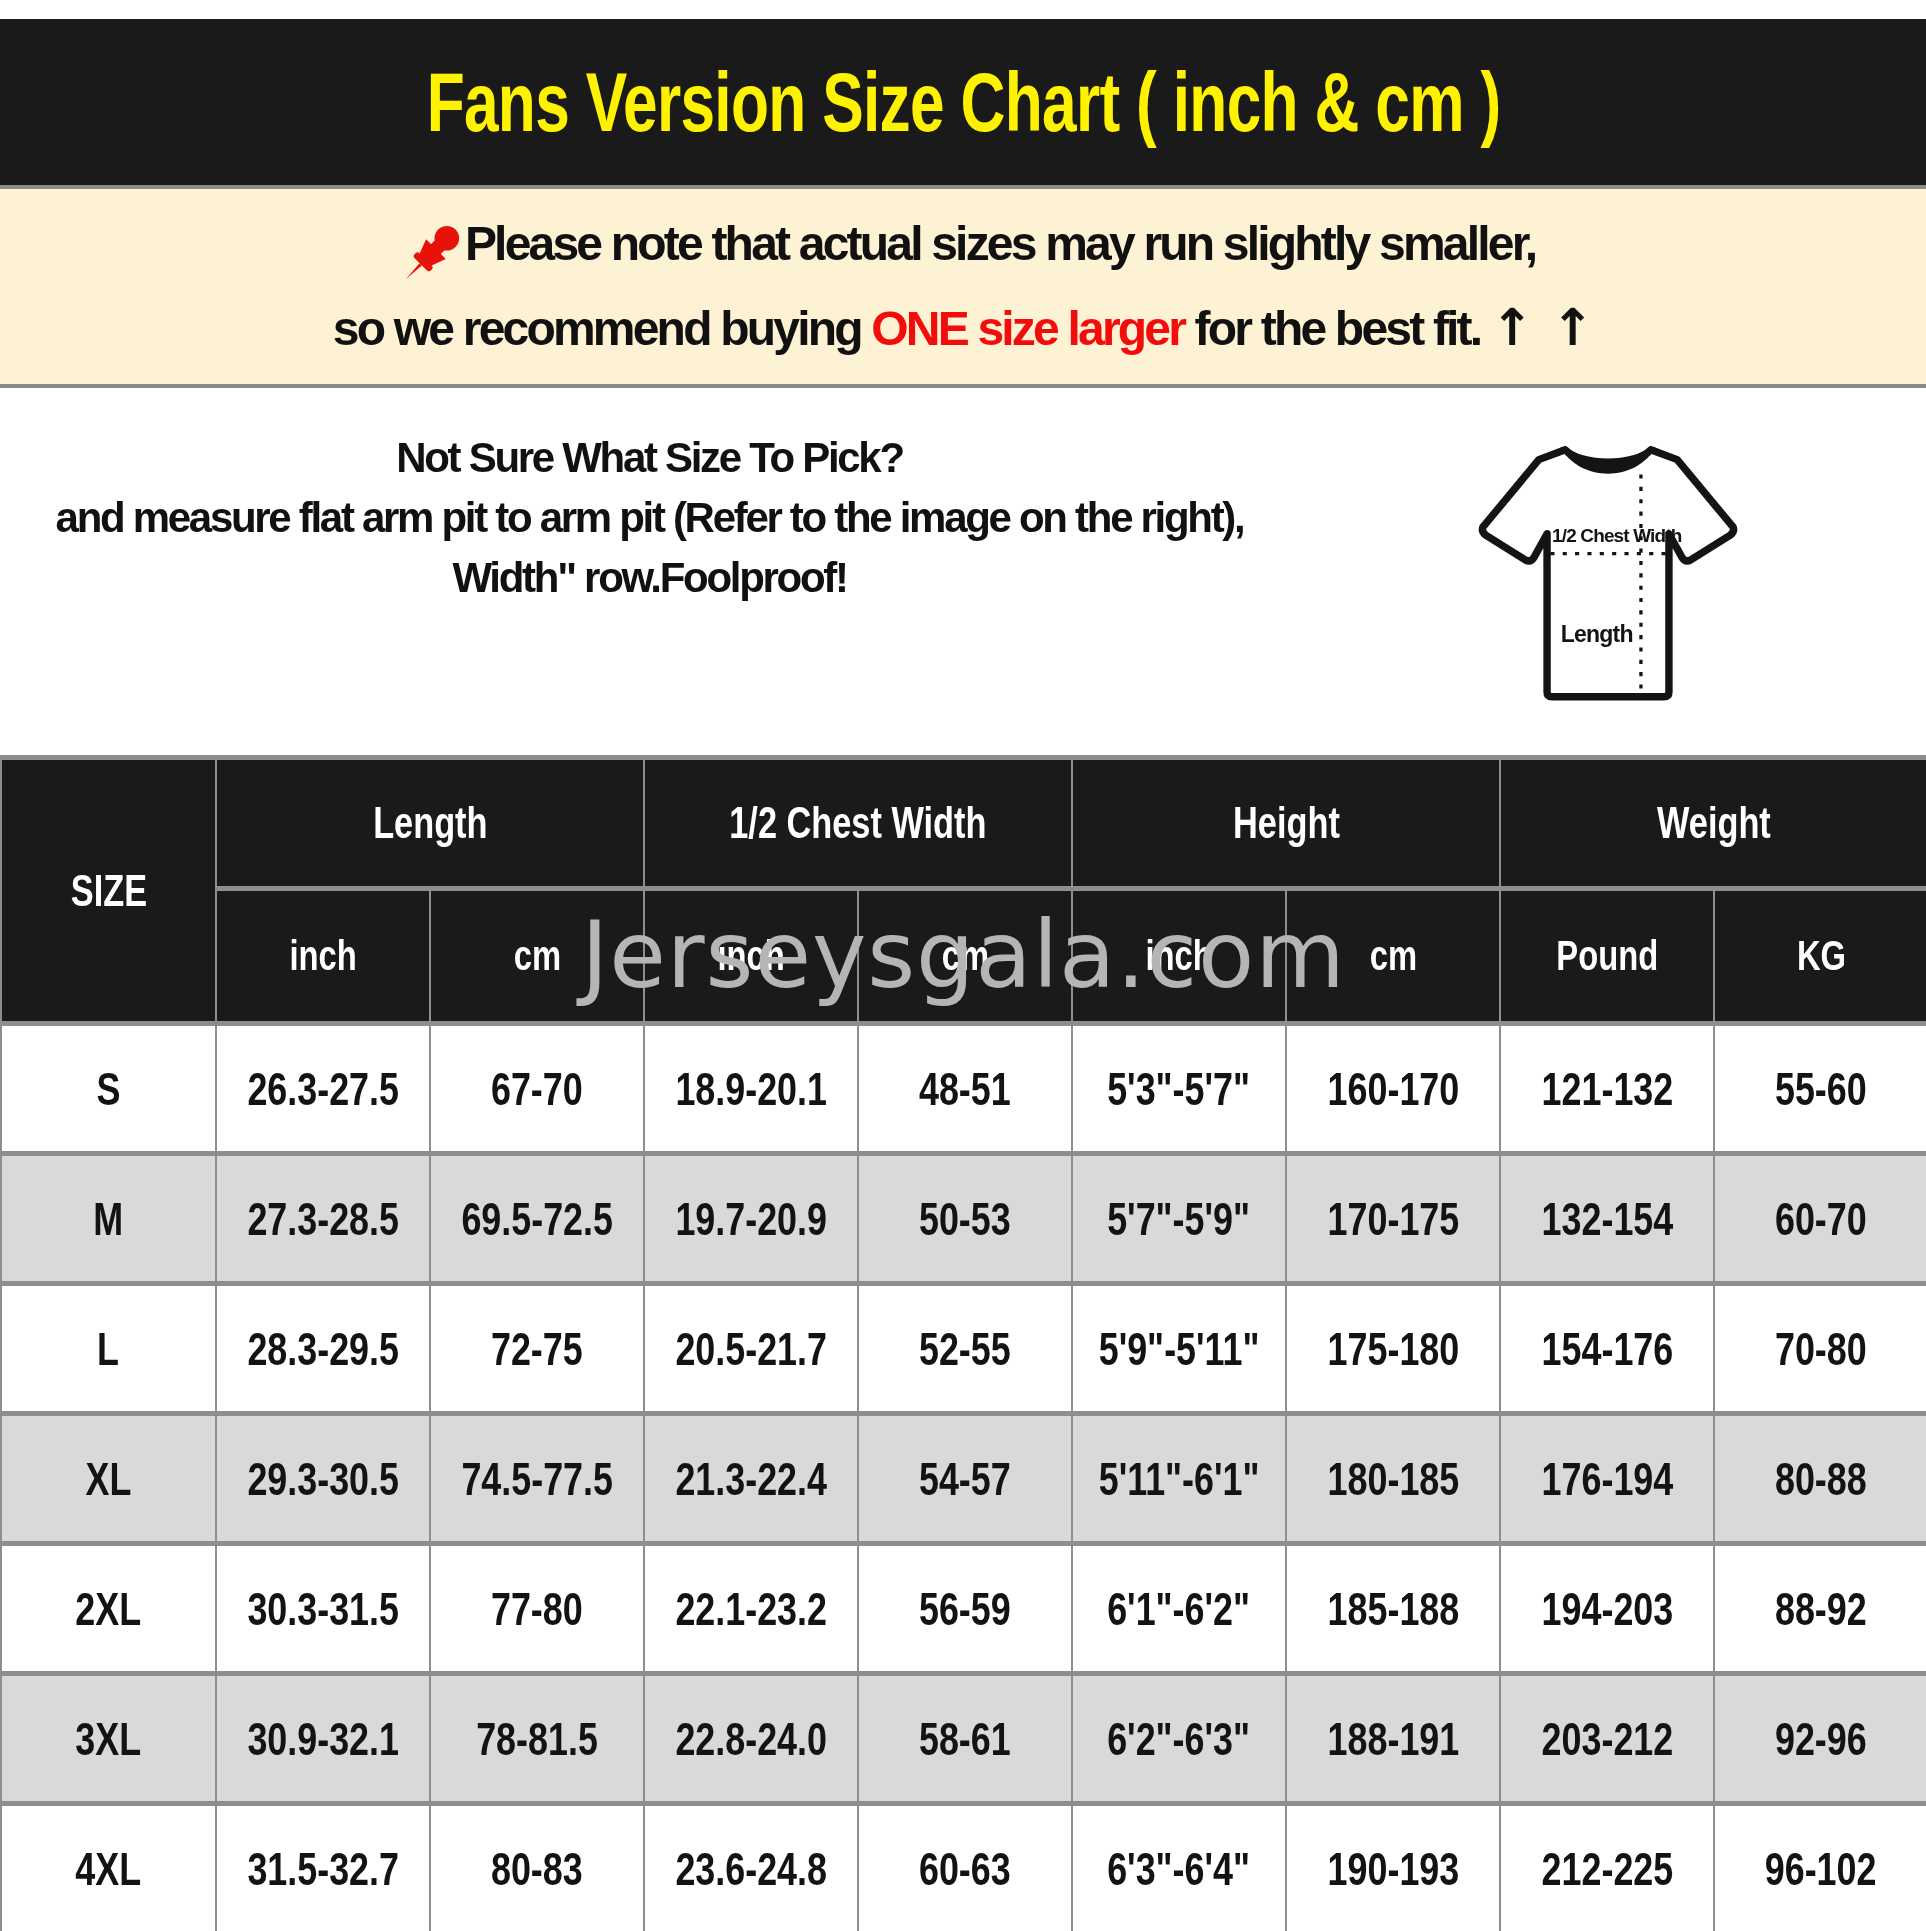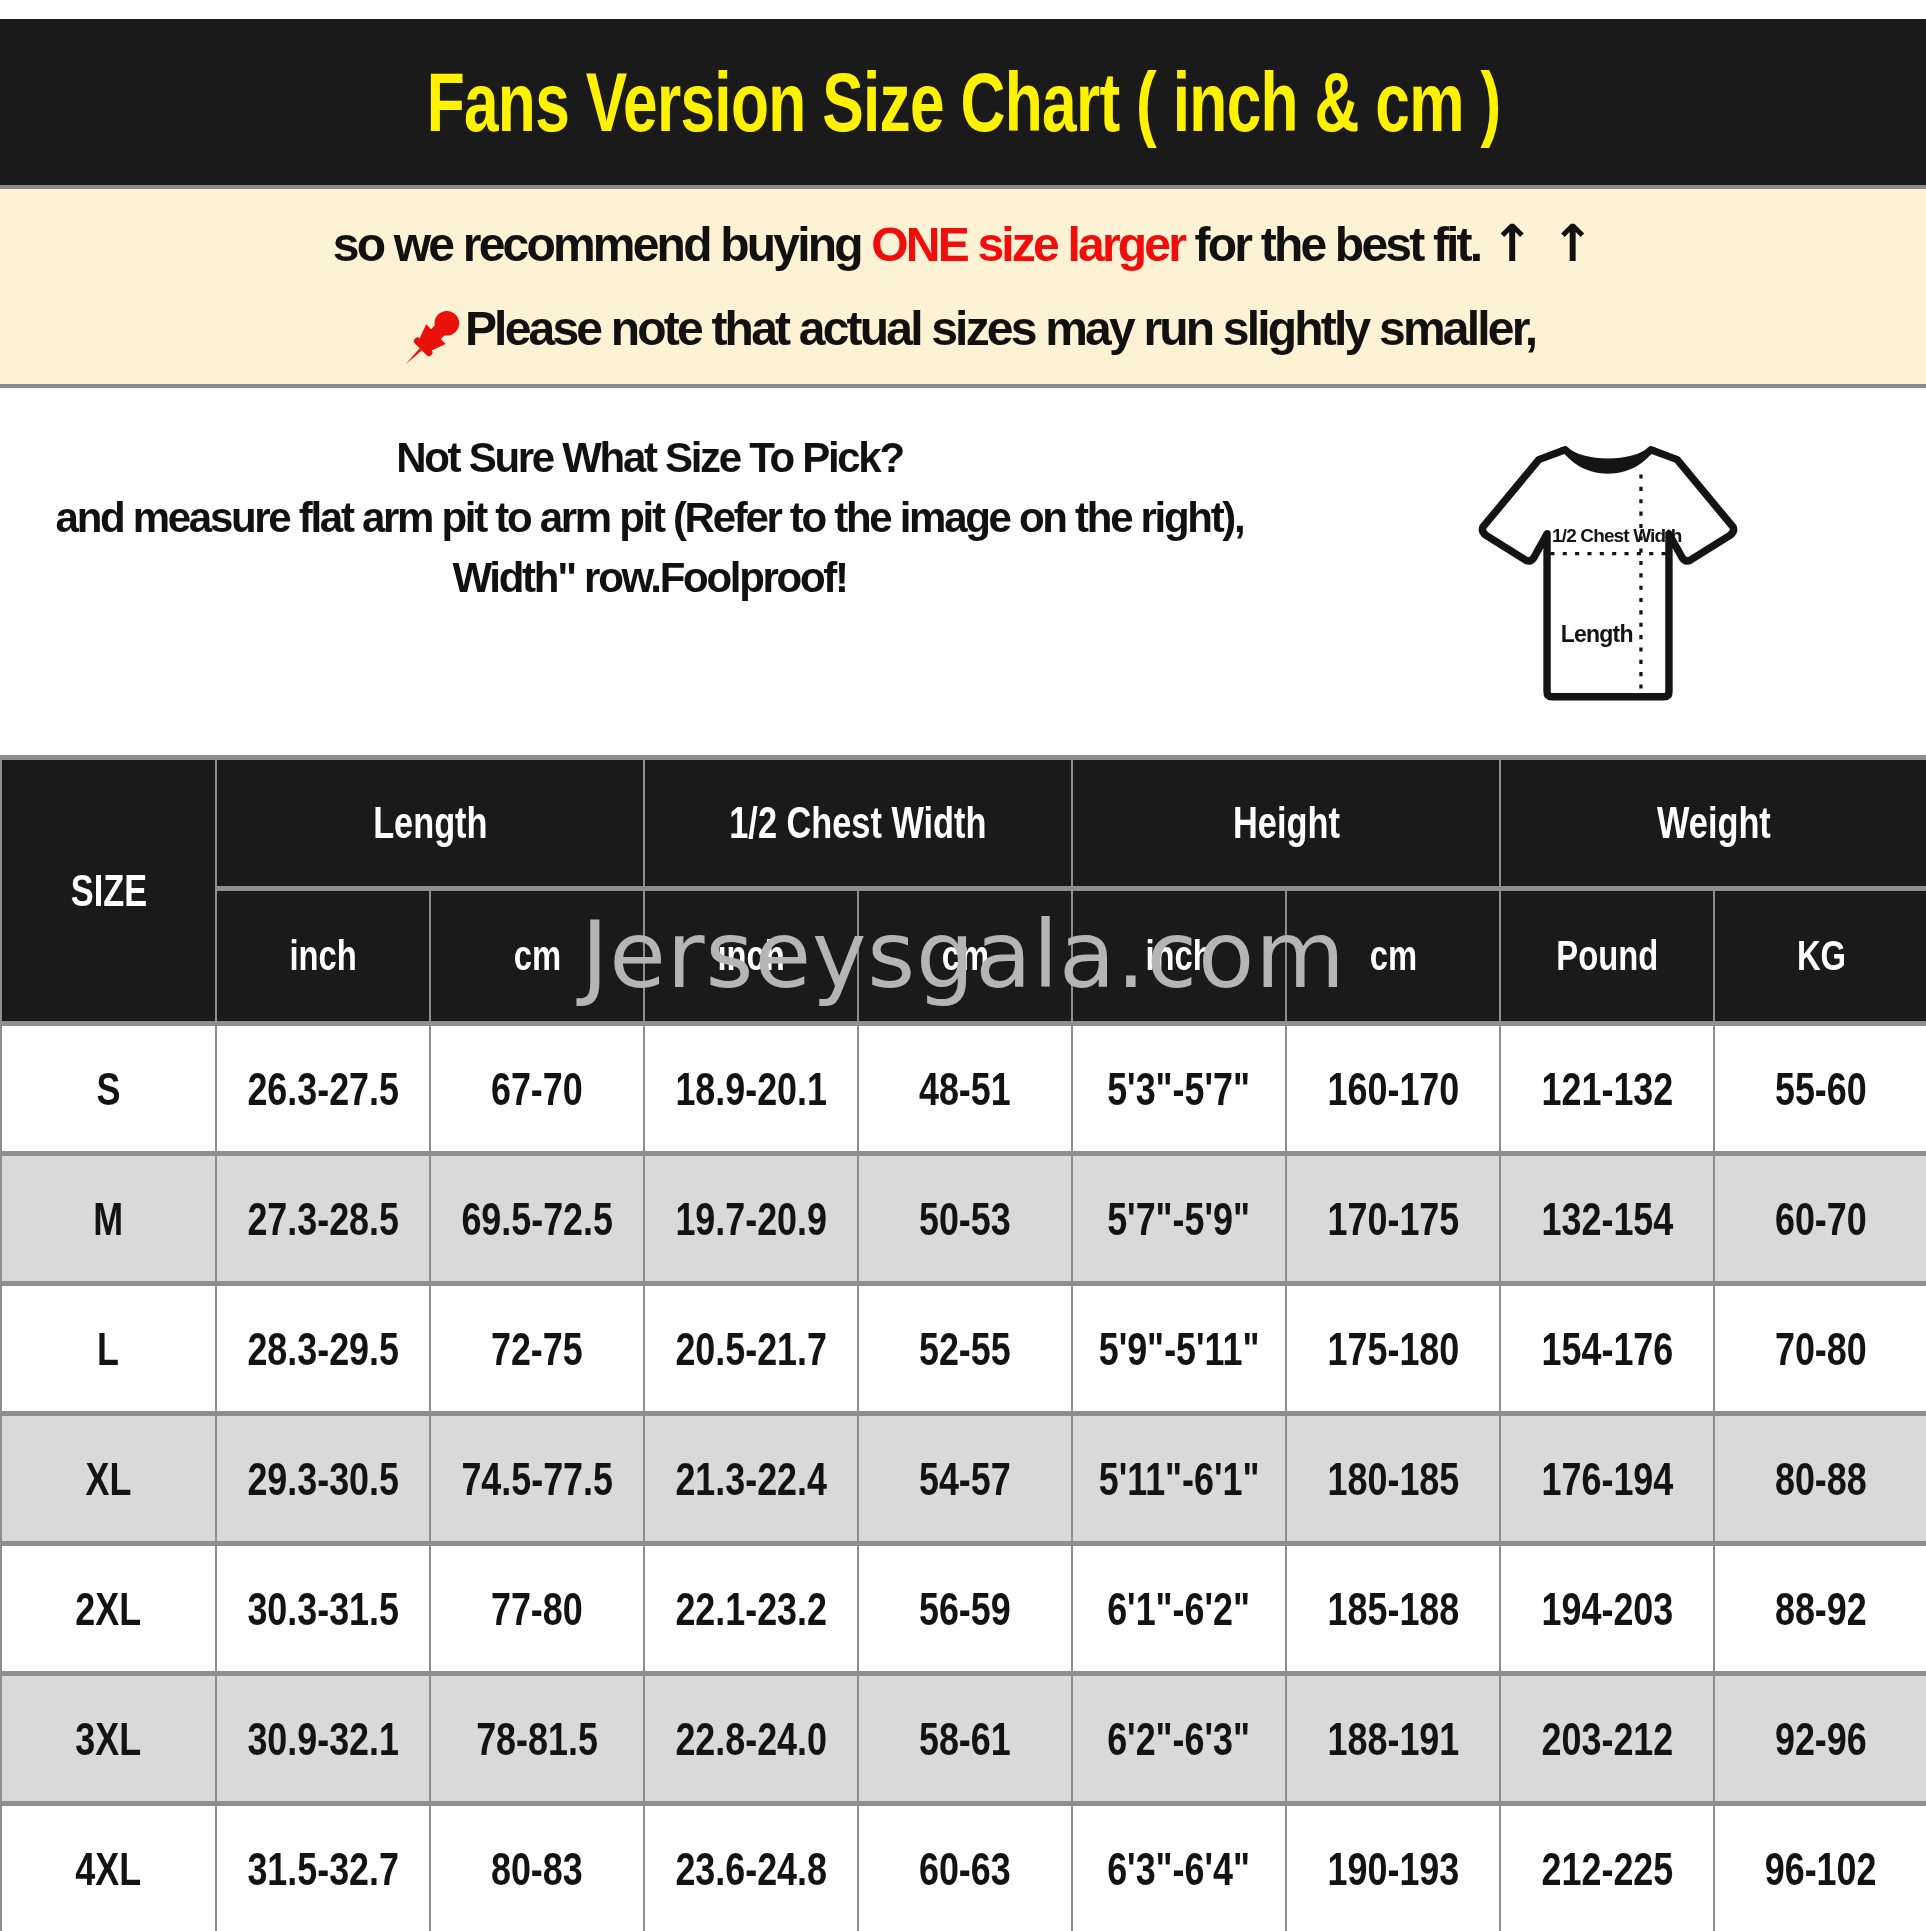--- a/index.html
+++ b/index.html
@@ -126,32 +126,32 @@
 <body>
 
 <div class="page">
 
   <div class="title-bar">
     <span class="title-text">Fans Version Size Chart ( inch &amp; cm )</span>
   </div>
 
   <div class="note-box">
     <div class="note-line">
-      <span>so we recommend buying </span><span class="hl-red">ONE size larger</span><span> for the best fit. </span><span class="arrows">↑ ↑</span>
-    </div>
-    <div class="note-line">
       <svg class="pin" viewBox="0 0 100 100">
         <g transform="rotate(45 50 52)" fill="#e8120b">
           <circle cx="50" cy="22" r="16"></circle>
           <rect x="41" y="34" width="18" height="10"></rect>
           <path d="M32 42 L68 42 L60 64 L40 64 Z"></path>
           <rect x="35" y="61" width="30" height="9" rx="4"></rect>
           <path d="M47.8 70 L50 97 L52.2 70 Z"></path>
         </g>
       </svg><span>Please note that actual sizes may run slightly smaller,</span>
+    </div>
+    <div class="note-line">
+      <span>so we recommend buying </span><span class="hl-red">ONE size larger</span><span> for the best fit. </span><span class="arrows">↑ ↑</span>
     </div>
   </div>
 
   <div class="instructions">
     <div class="instr-text">
       <div class="instr-line">Not Sure What Size To Pick?</div>
       <div class="instr-line">and measure flat arm pit to arm pit (Refer to the image on the right),</div>
       <div class="instr-line">Width" row.Foolproof!</div>
     </div>
     <div class="shirt-wrap">

